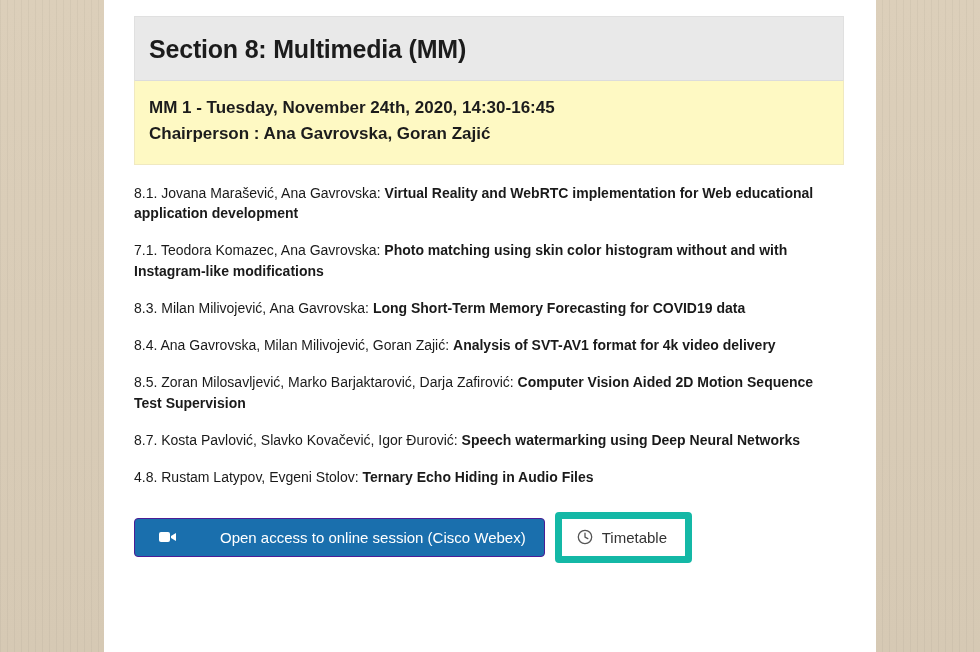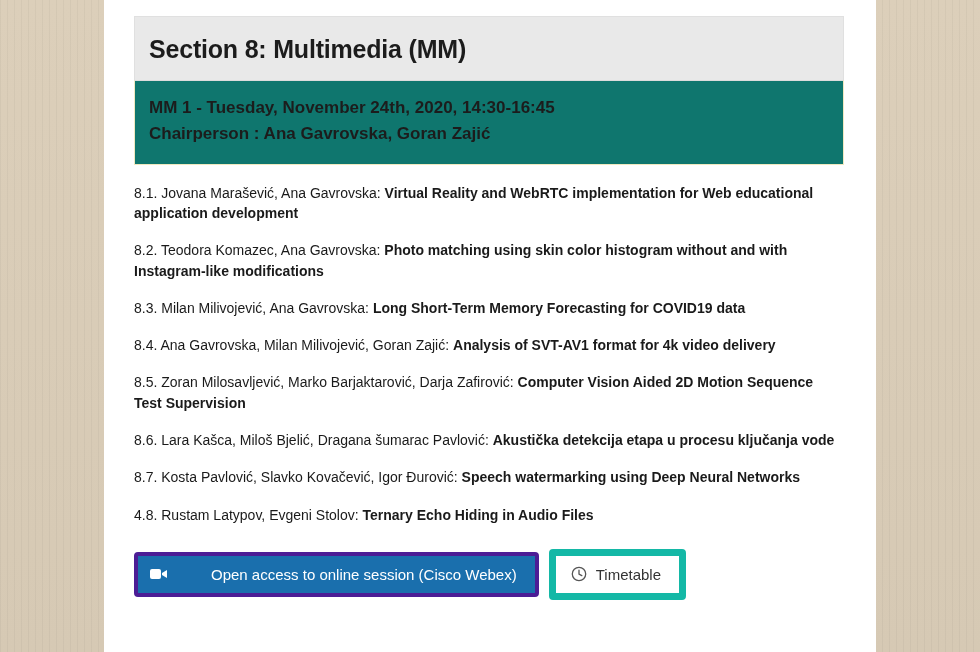--- a/index.html
+++ b/index.html
@@ -50,21 +50,21 @@
     box-sizing: border-box;
   }
   .section-header h1 {
     margin: 0;
     font-size: 25px;
     font-weight: bold;
     color: #1c1c1c;
     letter-spacing: -0.2px;
   }
   .session-box {
-    background: #0f766e;
+    background: #fef9c3;
     border: 1px solid #f0e9c0;
     border-top: 1px solid #dcdcdc;
     padding: 14px 0 16px 14px;
     box-sizing: border-box;
   }
   .session-line {
     font-size: 17px;
     font-weight: bold;
     color: #1c1c1c;
     line-height: 1.55;
@@ -96,22 +96,22 @@
     gap: 9px;
     font-size: 15px;
     border-radius: 4px;
     box-sizing: border-box;
     cursor: pointer;
     white-space: nowrap;
   }
   .btn-primary {
     background: #1a6fad;
     color: #ffffff;
-    border: 4px solid #4c1d95;
-    padding: 10px 18px 10px 12px;
+    border: 1px solid #4c1d95;
+    padding: 10px 18px 10px 24px;
     gap: 44px;
   }
   .btn-secondary {
     background: #ffffff;
     color: #333333;
     border: 7px solid #14b8a6;
     padding: 10px 18px 10px 15px;
   }
   .icon {
     display: inline-flex;
@@ -136,33 +136,30 @@
     <div class="session-box">
       <div class="session-line">MM 1 - Tuesday, November 24th, 2020, 14:30-16:45</div>
       <div class="session-line">Chairperson : Ana Gavrovska, Goran Zajić</div>
     </div>
 
     <div class="papers">
       <div class="paper">
         <span class="authors">8.1. Jovana Marašević, Ana Gavrovska: </span><span class="title">Virtual Reality and WebRTC implementation for Web educational application development</span>
       </div>
       <div class="paper">
-        <span class="authors">8.2. Teodora Komazec, Ana Gavrovska: </span><span class="title">Photo matching using skin color histogram without and with Instagram-like modifications</span>
+        <span class="authors">7.1. Teodora Komazec, Ana Gavrovska: </span><span class="title">Photo matching using skin color histogram without and with Instagram-like modifications</span>
       </div>
       <div class="paper">
         <span class="authors">8.3. Milan Milivojević, Ana Gavrovska: </span><span class="title">Long Short-Term Memory Forecasting for COVID19 data</span>
       </div>
       <div class="paper">
         <span class="authors">8.4. Ana Gavrovska, Milan Milivojević, Goran Zajić: </span><span class="title">Analysis of SVT-AV1 format for 4k video delivery</span>
       </div>
       <div class="paper">
         <span class="authors">8.5. Zoran Milosavljević, Marko Barjaktarović, Darja Zafirović: </span><span class="title">Computer Vision Aided 2D Motion Sequence Test Supervision</span>
-      </div>
-      <div class="paper">
-        <span class="authors">8.6. Lara Kašca, Miloš Bjelić, Dragana šumarac Pavlović: </span><span class="title">Akustička detekcija etapa u procesu ključanja vode</span>
       </div>
       <div class="paper">
         <span class="authors">8.7. Kosta Pavlović, Slavko Kovačević, Igor Đurović: </span><span class="title">Speech watermarking using Deep Neural Networks</span>
       </div>
       <div class="paper">
         <span class="authors">4.8. Rustam Latypov, Evgeni Stolov: </span><span class="title">Ternary Echo Hiding in Audio Files</span>
       </div>
     </div>
 
     <div class="actions">

